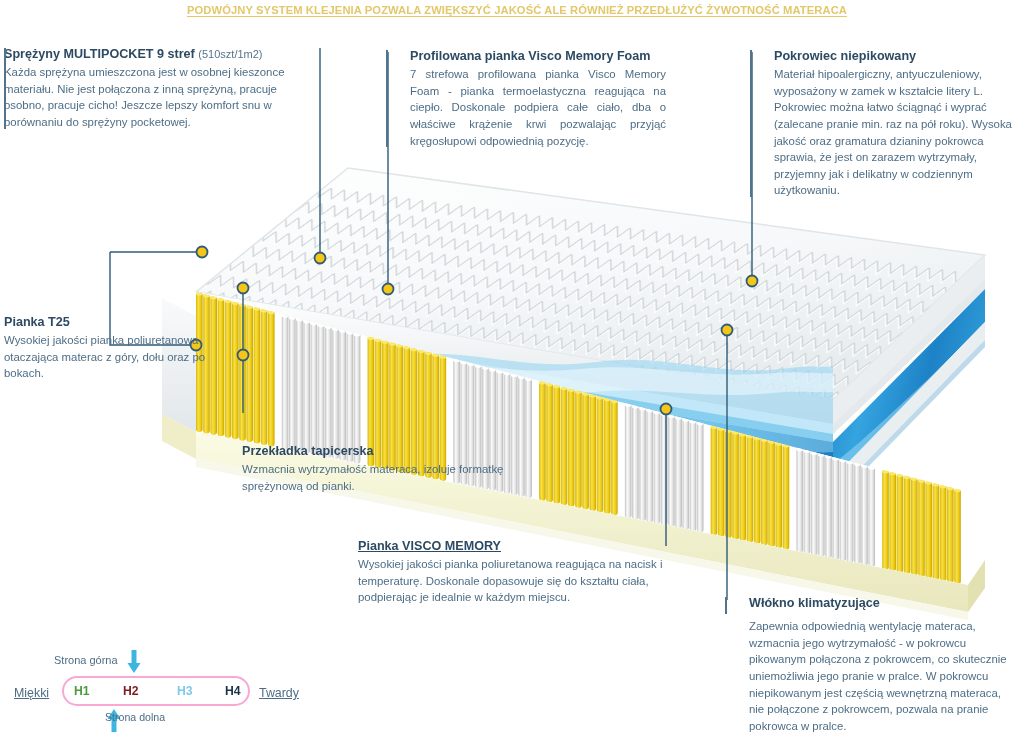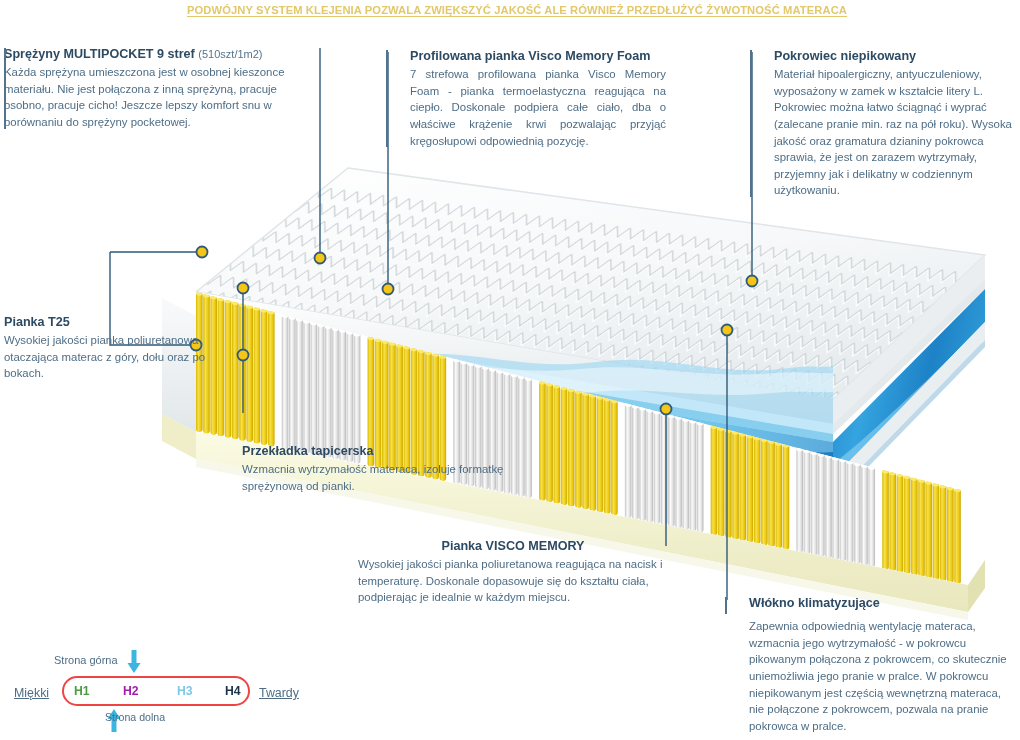--- a/index.html
+++ b/index.html
@@ -34,41 +34,41 @@
   .callout h3 {
     font-size:12.6px; font-weight:700; color:#2d4a63;
     line-height:1.35; margin-bottom:1px; white-space:nowrap;
   }
   .callout h3 .sub { font-weight:400; font-size:11px; color:#56748c; }
   .callout p {
     font-size:11.4px; line-height:1.46; color:#4d6d86;
   }
   .callout p.just { text-align:justify; }
   .callout.noline .body { padding-left:0; }
-  .callout h3.right { text-align:center; }
+  .callout h3.right { text-align:left;text-decoration:underline; }
 
   
   #mattress { position:absolute; left:0; top:0; width:1020px; height:740px; }
 
   
   .scale { position:absolute; left:0; top:628px; width:320px; height:100px; }
   .scale .soft, .scale .hard {
     position:absolute; top:58px; font-size:12.4px; color:#4d6d86;text-decoration:underline;
   }
   .scale .soft { left:14px; }
   .scale .hard { left:259px; }
   .scale .box {
     position:absolute; left:62px; top:48px; width:188px; height:30px;
-    border:2px solid #ef4444; border-radius:15px;
+    border:2px solid #f9a8d4; border-radius:15px;
   }
   .scale .box span {
     position:absolute; top:6px; font-size:12.2px; font-weight:700;
   }
   .scale .h1 { left:10px;  color:#4a9c3f; }
-  .scale .h2 { left:59px;  color:#a21caf; }
+  .scale .h2 { left:59px;  color:#7f1d1d; }
   .scale .h3 { left:113px; color:#7ec8e8; }
   .scale .h4 { left:161px; color:#1d3348; }
   .scale .lbl-top {
     position:absolute; left:54px; top:26px; font-size:11px; color:#4d6d86;
   }
   .scale .lbl-bot {
     position:absolute; left:105px; top:83px; font-size:10.6px; color:#4d6d86;
   }
   .scale .arr { position:absolute; }
 </style>

